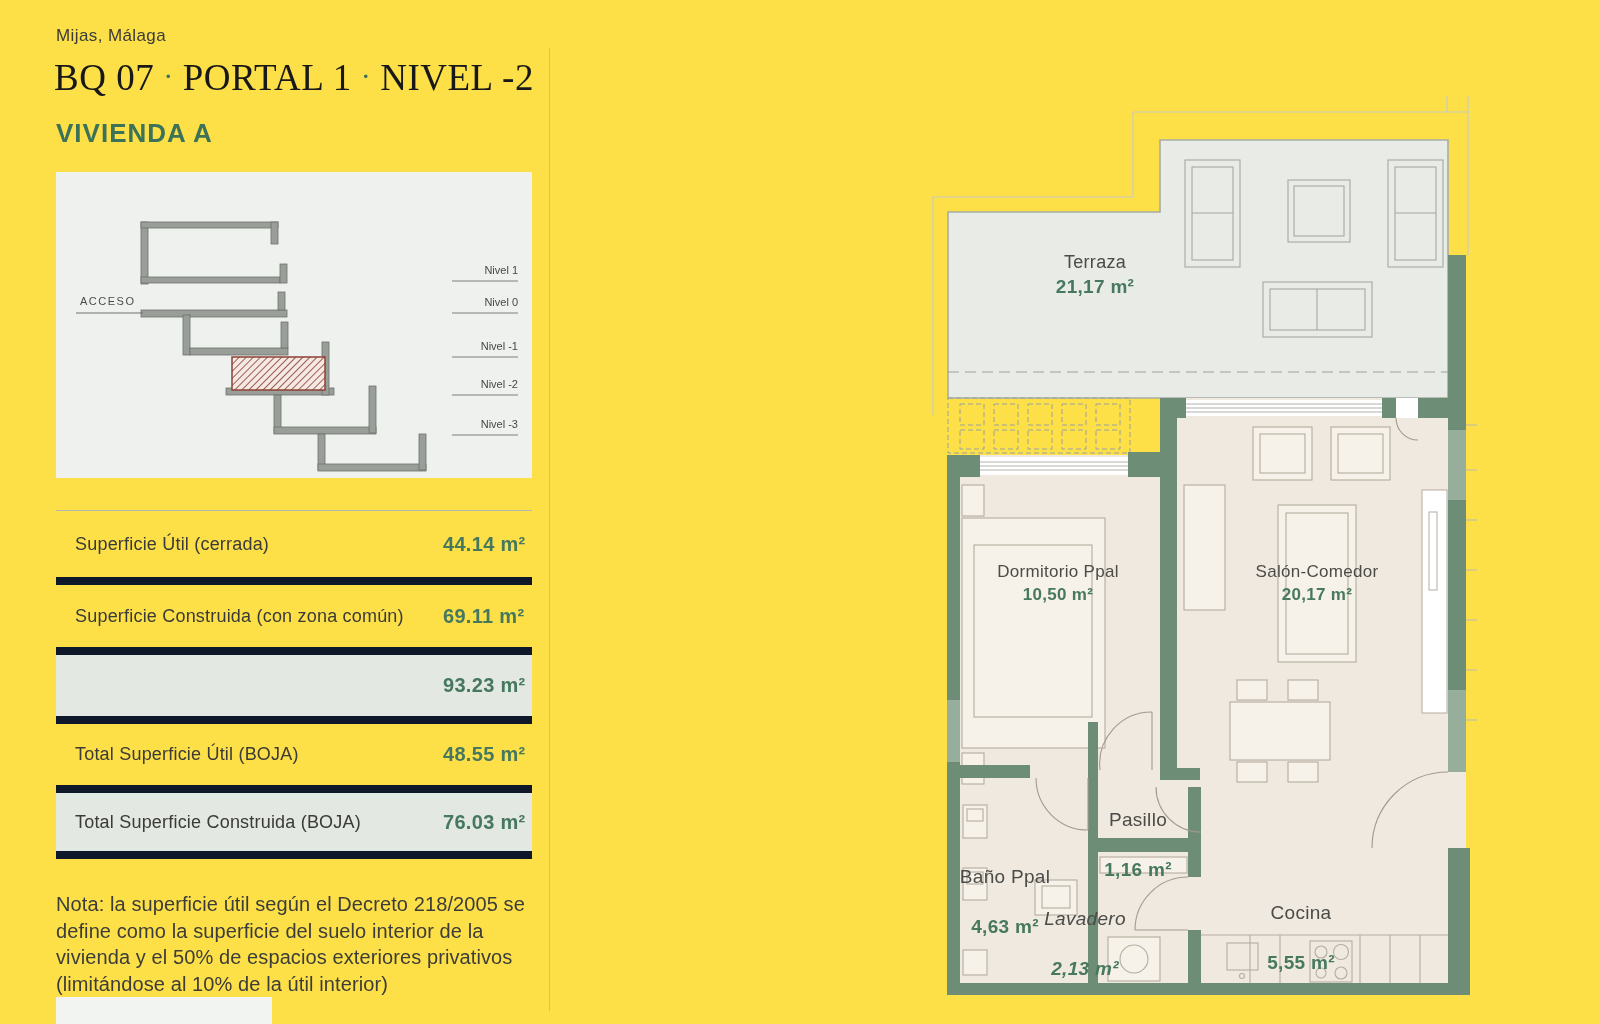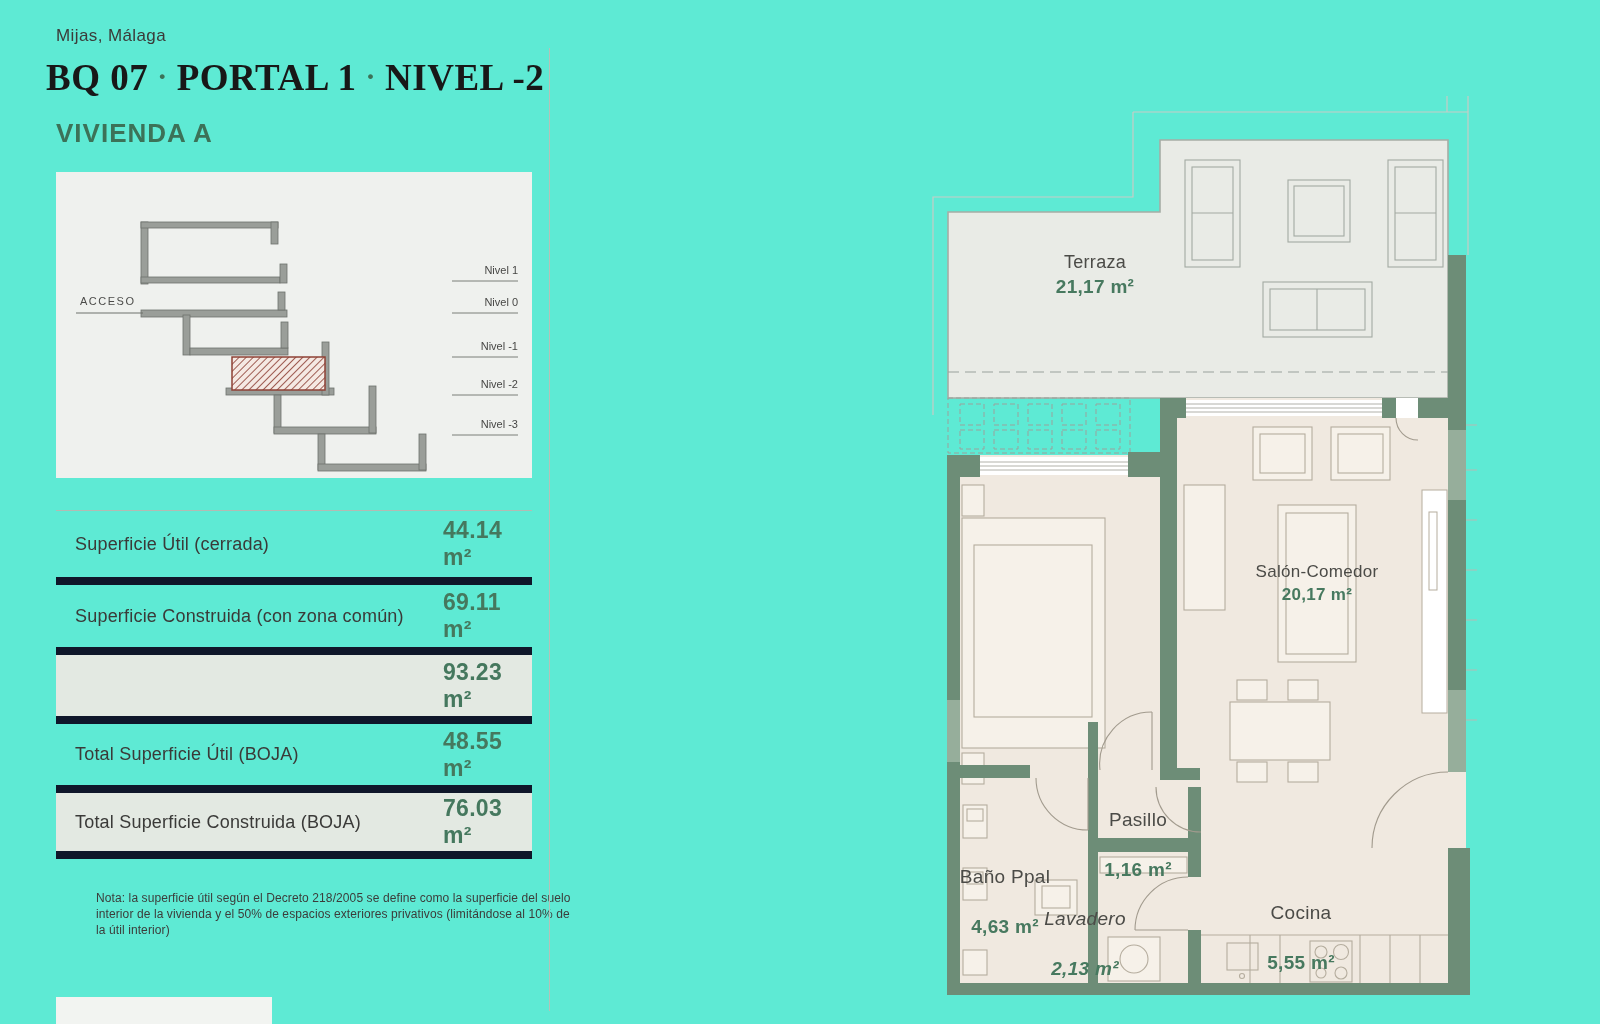--- a/index.html
+++ b/index.html
@@ -1,39 +1,39 @@
 <!DOCTYPE html>
 <html><head>
 <meta charset="utf-8">
 <style>
   html,body{margin:0;padding:0;background:#ffffff;}
-  #page{position:relative;width:1600px;height:1024px;background:#5eead4;overflow:hidden;
+  #page{position:relative;width:1600px;height:1024px;background:#fde047;overflow:hidden;
         font-family:"Liberation Sans", sans-serif;color:#3a3a38;}
   .abs{position:absolute;}
 
   
   #location{left:56px;top:26px;font-size:17px;letter-spacing:.4px;color:#3b3b39;}
-  #title{left:46px;top:56px;font-family:"Liberation Serif", serif;font-weight:bold;
+  #title{left:54px;top:56px;font-family:"Liberation Serif", serif;font-weight:normal;
          font-size:37px;color:#181818;letter-spacing:.5px;white-space:nowrap;text-align:right;}
   #title .dot{color:#3c7258;font-size:30px;vertical-align:4px;margin:0 9px;}
   #unit-title{left:56px;top:118px;font-size:26px;font-weight:bold;color:#3c7258;letter-spacing:1px;}
 
   
   #section-box{left:56px;top:172px;width:476px;height:306px;background:#eff1ee;}
 
   
   #areas-table{left:56px;top:510px;width:476px;border-top:1px solid #b4bab3;}
   .t-row{position:relative;border-bottom:8px solid #0f172a;display:flex;align-items:center;}
   .t-row.shaded{background:#e3e9e2;}
   .t-label{padding-left:19px;font-size:18px;color:#3a3a38;letter-spacing:.2px;line-height:1.15;}
   .t-sub{font-size:11.5px;color:#3a3a38;margin-top:2px;letter-spacing:.2px;}
-  .t-value{position:absolute;left:387px;font-size:23px;font-weight:bold;color:#45785e;letter-spacing:.3px;}
+  .t-value{position:absolute;left:387px;font-size:20px;font-weight:bold;color:#45785e;letter-spacing:.3px;}
   .h68{height:66px}.h64{height:62px}.h60{height:58px}.h63{height:61px}
 
-  #note{left:56px;top:891px;width:482px;font-size:12px;line-height:1.33;color:#3c3c3a;letter-spacing:.1px;margin-left:40px;}
+  #note{left:56px;top:891px;width:482px;font-size:20px;line-height:1.33;color:#3c3c3a;letter-spacing:.1px;}
   #footer-rect{left:56px;top:997px;width:216px;height:27px;background:#f2f4f1;}
   #divider{left:549px;top:48px;width:1px;height:963px;background:#b7c1b8;}
 
   
   .room-label{position:absolute;text-align:center;color:#4b4b47;}
   .room-label .rname{font-size:17px;letter-spacing:.3px;}
   .room-label .rarea{font-size:17px;font-weight:bold;color:#47795f;margin-top:3px;letter-spacing:.3px;}
   .room-label.small .rname,.room-label.small .rarea{font-size:19px;margin-top:28px;}
 </style>
 </head>
@@ -274,20 +274,24 @@
       <line x1="546" y1="535" x2="557" y2="535"></line>
         <line x1="546" y1="585" x2="557" y2="585"></line>
       <line x1="546" y1="635" x2="557" y2="635"></line>
     </g>
   </svg>
 
   <div class="room-label" style="left:1015px;top:252px;width:160px;">
     <div class="rname" style="font-size:18px">Terraza</div>
     <div class="rarea" style="font-size:19px">21,17 m²</div>
   </div>
+  <div class="room-label" style="left:958px;top:562px;width:200px;">
+    <div class="rname">Dormitorio Ppal</div>
+    <div class="rarea">10,50 m²</div>
+  </div>
   <div class="room-label" style="left:1217px;top:562px;width:200px;">
     <div class="rname">Salón-Comedor</div>
     <div class="rarea">20,17 m²</div>
   </div>
   <div class="room-label small" style="left:1078px;top:781px;width:120px;">
     <div class="rname">Pasillo</div>
     <div class="rarea">1,16 m²</div>
   </div>
   <div class="room-label small" style="left:940px;top:838px;width:130px;">
     <div class="rname">Baño Ppal</div>

